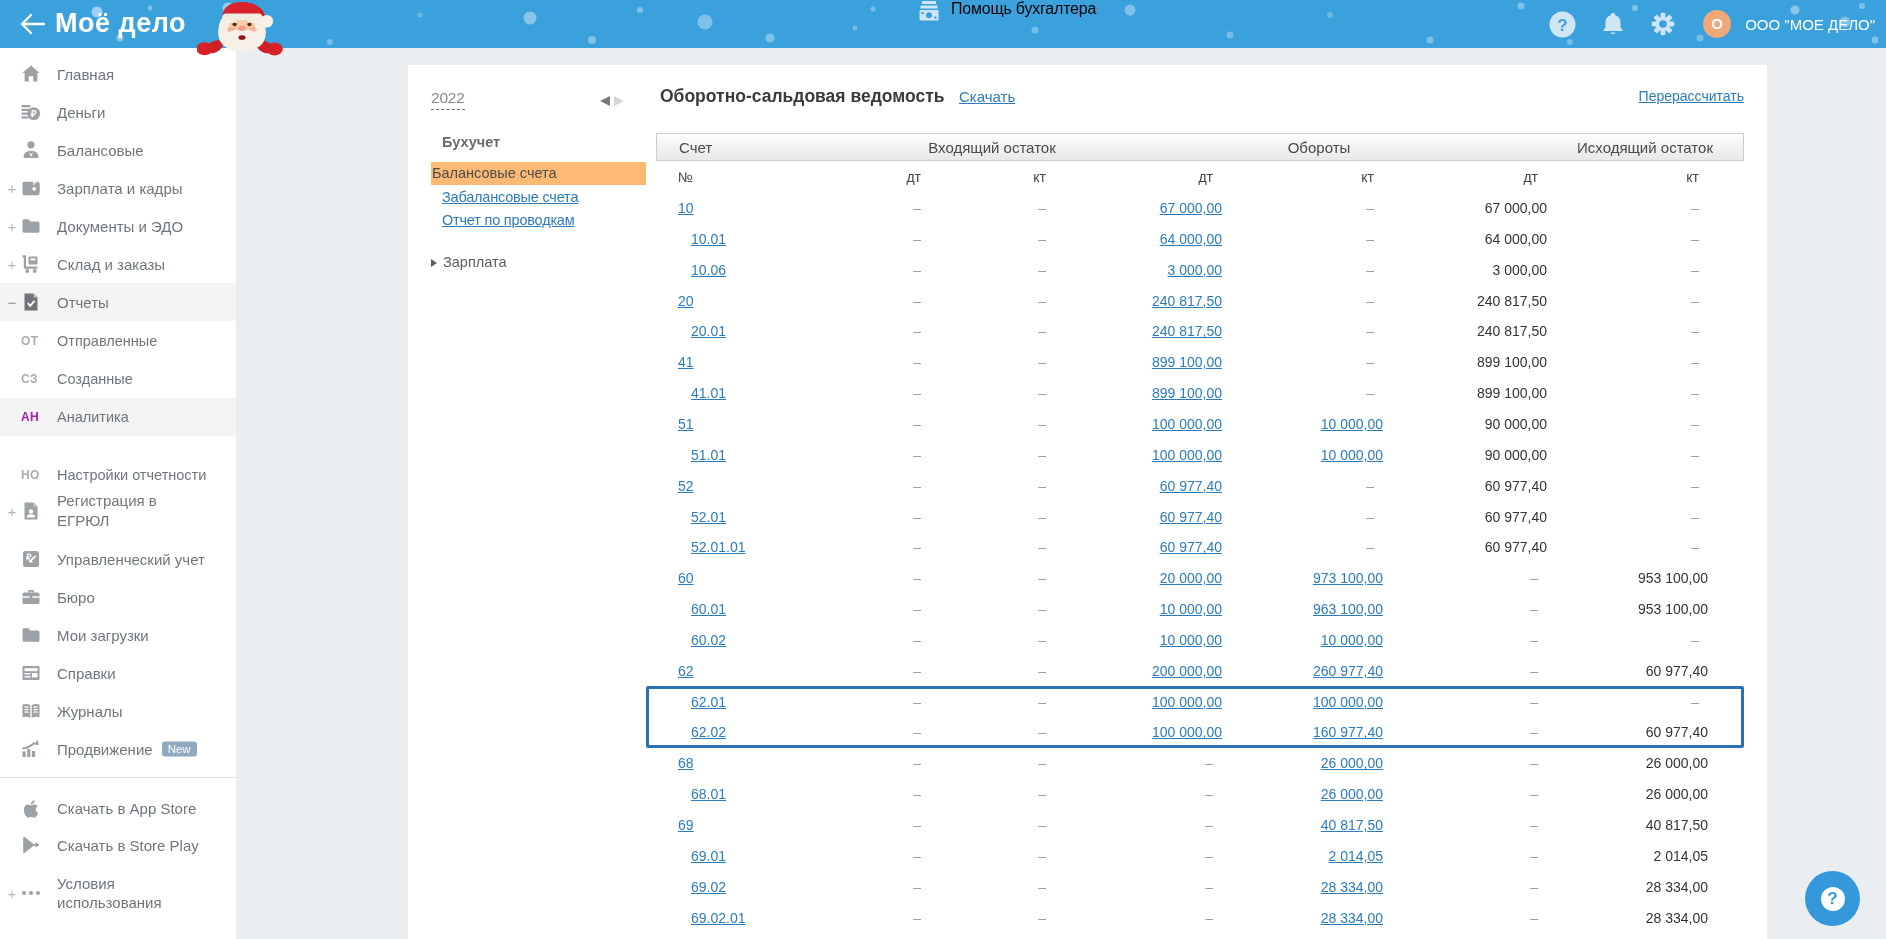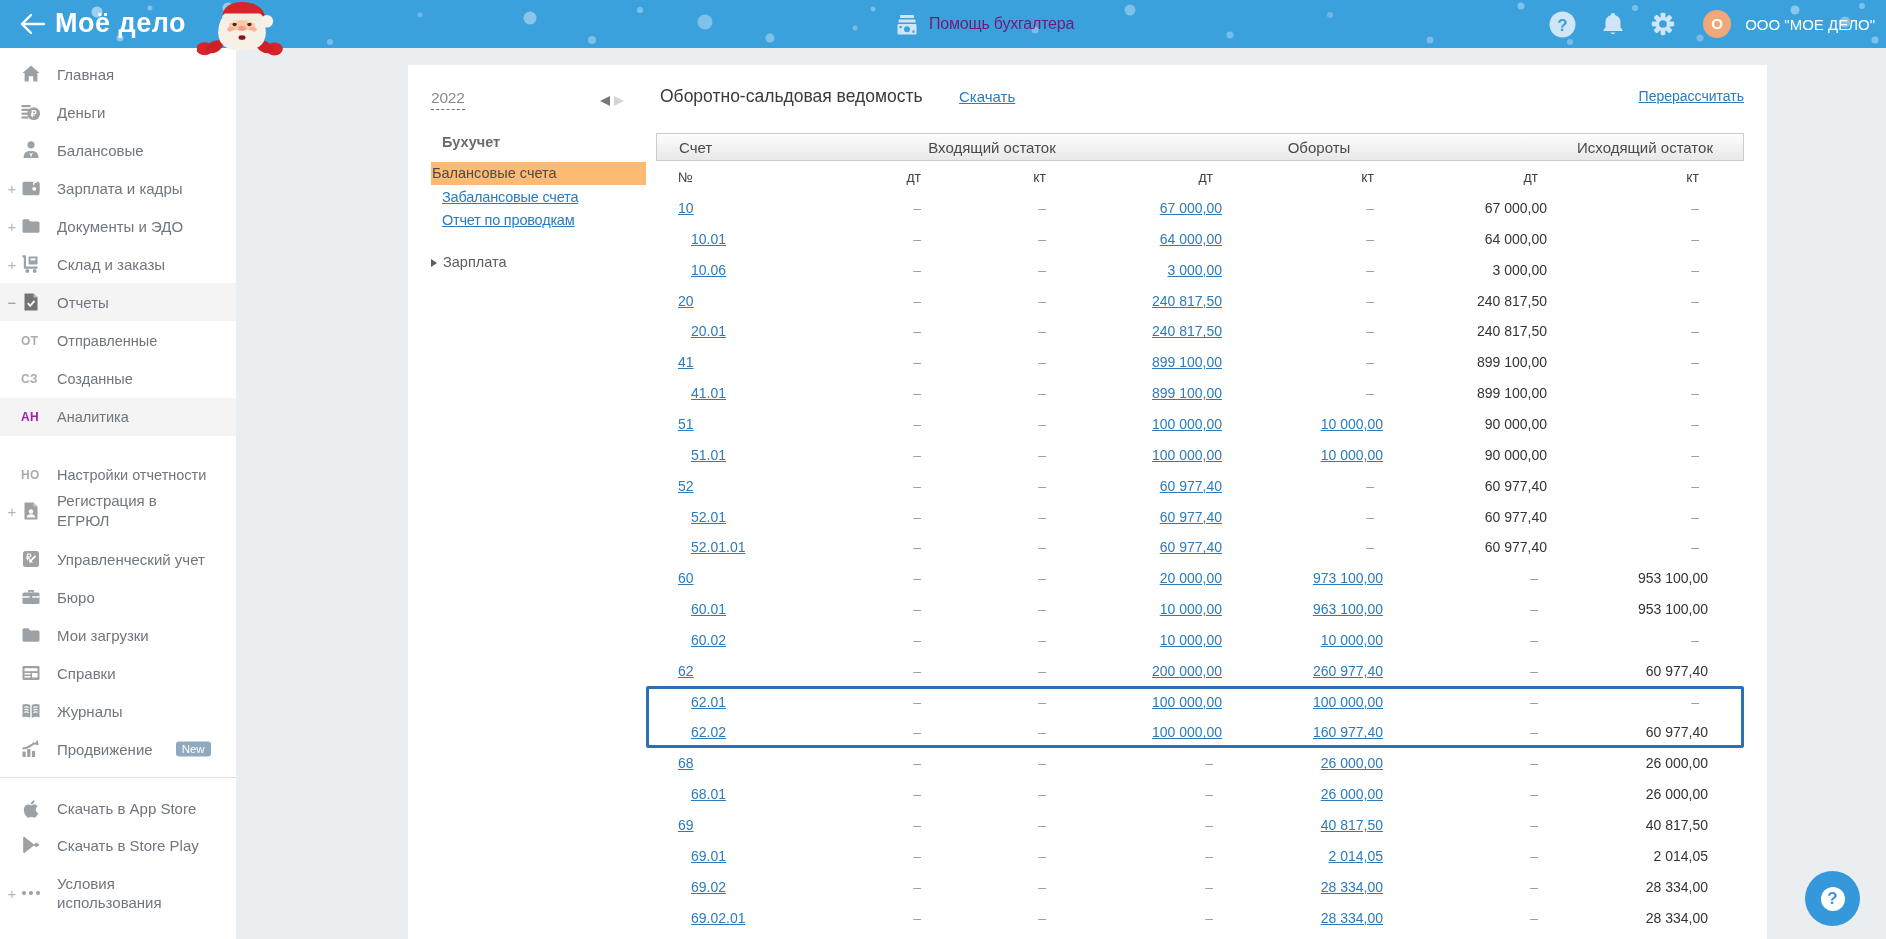--- a/index.html
+++ b/index.html
@@ -1,49 +1,49 @@
 <!DOCTYPE html>
 <html lang="ru"><head><meta charset="utf-8">
 <style>
 *{margin:0;padding:0;box-sizing:border-box}
 html,body{width:1886px;height:939px;overflow:hidden;font-family:"Liberation Sans",sans-serif;background:#eaeef1}
 a,u{text-decoration:underline;color:#2b7bbd}
 
 #topbar{position:absolute;left:0;top:0;width:1886px;height:48px;background:#3ba1dd;z-index:50}
 #logo{position:absolute;left:55px;top:8px;font-size:27px;font-weight:bold;color:#fff;letter-spacing:.5px}
 #back{position:absolute;left:18px;top:5px;color:#fff}
-#tb-center{position:absolute;left:897px;top:0;height:48px;display:flex;align-items:center;color:#701a75}
+#tb-center{position:absolute;left:919px;top:0;height:48px;display:flex;align-items:flex-start;color:#000000}
 #tb-center .txt{font-size:16px;letter-spacing:-.2px;margin-left:12px}
 #tb-right{position:absolute;right:11px;top:0;height:48px;display:flex;align-items:center;color:#fff}
 #avatar{width:28px;height:28px;border-radius:50%;background:#f0a878;color:#fff;font-weight:bold;font-size:15px;text-align:center;line-height:28px}
 #orgname{font-size:15px;margin-left:14px}
 .tbico{margin-right:0}
 
 #sidebar{position:absolute;left:0;top:48px;width:236px;height:891px;background:#fff;z-index:40}
 .mrow{position:absolute;left:0;width:236px;height:38px}
 .mrow .lbl{position:absolute;left:57px;top:50%;transform:translateY(-50%);font-size:15px;color:#6f767d;white-space:nowrap}
 .mrow .pm{position:absolute;left:6px;top:50%;transform:translateY(-50%);font-size:15px;color:#b3b7bb;width:12px;text-align:center}
 .mrow svg{position:absolute;left:21px;top:50%;transform:translateY(-50%)}
 .mrow .pref{position:absolute;left:21px;top:50%;transform:translateY(-50%);font-size:12px;font-weight:bold;color:#a8adb2;letter-spacing:.4px}
 .activebg{background:#f4f4f4}
 #divider{position:absolute;left:0;top:729px;width:236px;height:1px;background:#e2e2e2}
-.badge-new{display:inline-block;background:#8fa9c0;color:#fff;font-size:11.5px;border-radius:3px;padding:1px 6px 2px;margin-left:23px;vertical-align:2px}
+.badge-new{display:inline-block;background:#8fa9c0;color:#fff;font-size:11.5px;border-radius:3px;padding:1px 6px 2px;margin-left:9px;vertical-align:2px}
 
 #card{position:absolute;left:408px;top:65px;width:1359px;height:874px;background:#fff}
 
 #year{position:absolute;left:23px;top:25px;font-size:15.5px;letter-spacing:-.2px;color:#8a8a8a;border-bottom:1px dashed #6e6e6e;line-height:16px;padding:0 0 3px 0}
 .tri-l{position:absolute;left:192px;top:31px;width:0;height:0;border-top:5.5px solid transparent;border-bottom:5.5px solid transparent;border-right:10px solid #787878}
 .tri-r{position:absolute;left:206px;top:31px;width:0;height:0;border-top:5.5px solid transparent;border-bottom:5.5px solid transparent;border-left:10px solid #d4d4d4}
 #buh{position:absolute;left:34px;top:69px;font-size:14.5px;font-weight:bold;color:#6b6b6b}
 #tanrow{position:absolute;left:23px;top:97px;width:215px;height:23px;background:#fdba74;font-size:14.5px;color:#4c4c4c;line-height:23px;padding-left:1px}
 .plink{position:absolute;left:34px;font-size:14.5px;letter-spacing:-.2px}
 #zarp{position:absolute;left:23px;top:189px;font-size:14.5px;font-weight:normal;color:#5d5d5d}
 #zarp .tri{display:inline-block;width:0;height:0;border-top:4.5px solid transparent;border-bottom:4.5px solid transparent;border-left:6px solid #5d5d5d;margin-right:6px}
 
-#title{position:absolute;left:252px;top:21px;font-size:17.5px;font-weight:normal;color:#3a3a3a}
+#title{position:absolute;left:252px;top:21px;font-size:17.5px;font-weight:bold;color:#3a3a3a}
 #dl{position:absolute;left:551px;top:23px;font-size:15px}
 #recalc{position:absolute;right:23px;top:23px;font-size:14px}
 
 #thead1{position:absolute;left:248px;top:68px;width:1088px;height:28px;background:linear-gradient(#fdfdfd,#e8e8e8);border:1px solid #ccc;font-size:15px;color:#4a4a4a}
 #thead1 span{position:absolute;top:50%;transform:translateY(-50%)}
 #thead1 .cc{transform:translate(-50%,-50%);white-space:nowrap}
 .trow{position:absolute;left:248px;width:1088px;height:31px;display:flex;align-items:center;font-size:14px;color:#333;white-space:nowrap}
 .trow span{display:block}
 .c1{width:174px;padding-left:22px;text-align:left}
 .c1.ind{padding-left:35px}

